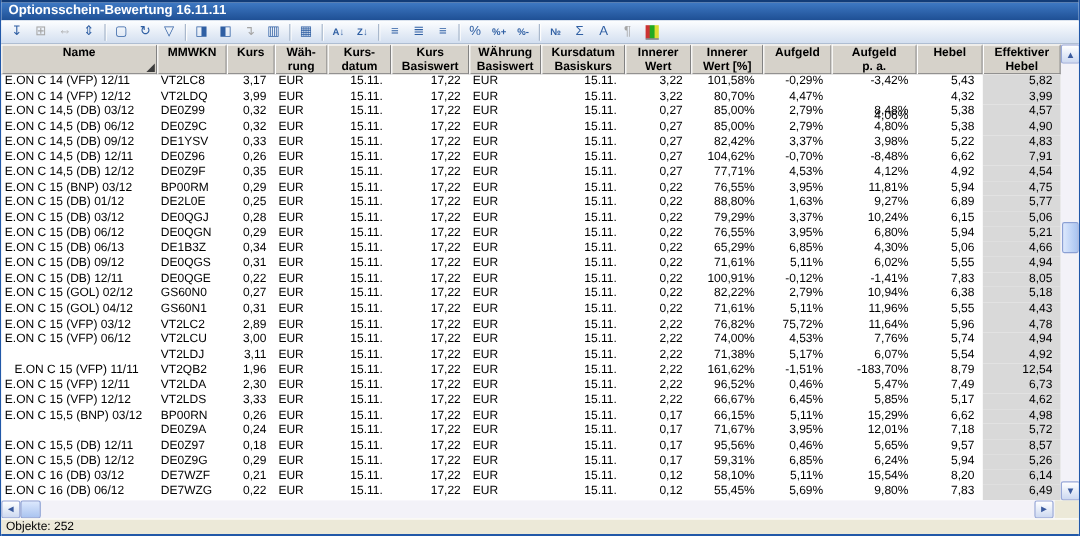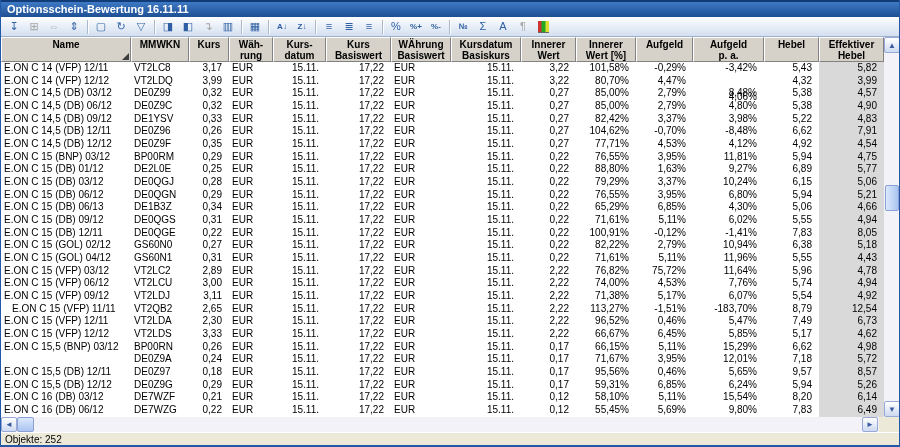--- a/index.html
+++ b/index.html
@@ -532,46 +532,45 @@
         <div class="t-cell left" style="left: 390px; width: 60px;">EUR</div>
         <div class="t-cell right" style="left: 450px; width: 70px;">15.11.</div>
         <div class="t-cell right" style="left: 520px; width: 55px;">2,22</div>
         <div class="t-cell right" style="left: 575px; width: 60px;">74,00%</div>
         <div class="t-cell right" style="left: 635px; width: 57px;">4,53%</div>
         <div class="t-cell right" style="left: 692px; width: 71px;">7,76%</div>
         <div class="t-cell right" style="left: 763px; width: 55px;">5,74</div>
         <div class="t-cell right hl-col" style="left: 818px; width: 65px;">4,94</div>
       </div>
       <div class="t-row">
-        <div class="t-cell left" style="left: 0px; width: 130px;">E.ON C 15 (VFP) 09/12</div>
         <div class="t-cell left" style="left: 130px; width: 58px;">VT2LDJ</div>
         <div class="t-cell right" style="left: 188px; width: 40px;">3,11</div>
         <div class="t-cell left" style="left: 228px; width: 44px;">EUR</div>
         <div class="t-cell right" style="left: 272px; width: 53px;">15.11.</div>
         <div class="t-cell right" style="left: 325px; width: 65px;">17,22</div>
         <div class="t-cell left" style="left: 390px; width: 60px;">EUR</div>
         <div class="t-cell right" style="left: 450px; width: 70px;">15.11.</div>
         <div class="t-cell right" style="left: 520px; width: 55px;">2,22</div>
         <div class="t-cell right" style="left: 575px; width: 60px;">71,38%</div>
         <div class="t-cell right" style="left: 635px; width: 57px;">5,17%</div>
         <div class="t-cell right" style="left: 692px; width: 71px;">6,07%</div>
         <div class="t-cell right" style="left: 763px; width: 55px;">5,54</div>
         <div class="t-cell right hl-col" style="left: 818px; width: 65px;">4,92</div>
       </div>
       <div class="t-row">
         <div class="t-cell left" style="left: 8px; width: 130px;">E.ON C 15 (VFP) 11/11</div>
         <div class="t-cell left" style="left: 130px; width: 58px;">VT2QB2</div>
-        <div class="t-cell right" style="left: 188px; width: 40px;">2,65</div>
+        <div class="t-cell right" style="left: 188px; width: 40px;">1,96</div>
         <div class="t-cell left" style="left: 228px; width: 44px;">EUR</div>
         <div class="t-cell right" style="left: 272px; width: 53px;">15.11.</div>
         <div class="t-cell right" style="left: 325px; width: 65px;">17,22</div>
         <div class="t-cell left" style="left: 390px; width: 60px;">EUR</div>
         <div class="t-cell right" style="left: 450px; width: 70px;">15.11.</div>
         <div class="t-cell right" style="left: 520px; width: 55px;">2,22</div>
-        <div class="t-cell right" style="left: 575px; width: 60px;">113,27%</div>
+        <div class="t-cell right" style="left: 575px; width: 60px;">161,62%</div>
         <div class="t-cell right" style="left: 635px; width: 57px;">-1,51%</div>
         <div class="t-cell right" style="left: 692px; width: 71px;">-183,70%</div>
         <div class="t-cell right" style="left: 763px; width: 55px;">8,79</div>
         <div class="t-cell right hl-col" style="left: 818px; width: 65px;">12,54</div>
       </div>
       <div class="t-row">
         <div class="t-cell left" style="left: 0px; width: 130px;">E.ON C 15 (VFP) 12/11</div>
         <div class="t-cell left" style="left: 130px; width: 58px;">VT2LDA</div>
         <div class="t-cell right" style="left: 188px; width: 40px;">2,30</div>
         <div class="t-cell left" style="left: 228px; width: 44px;">EUR</div>

